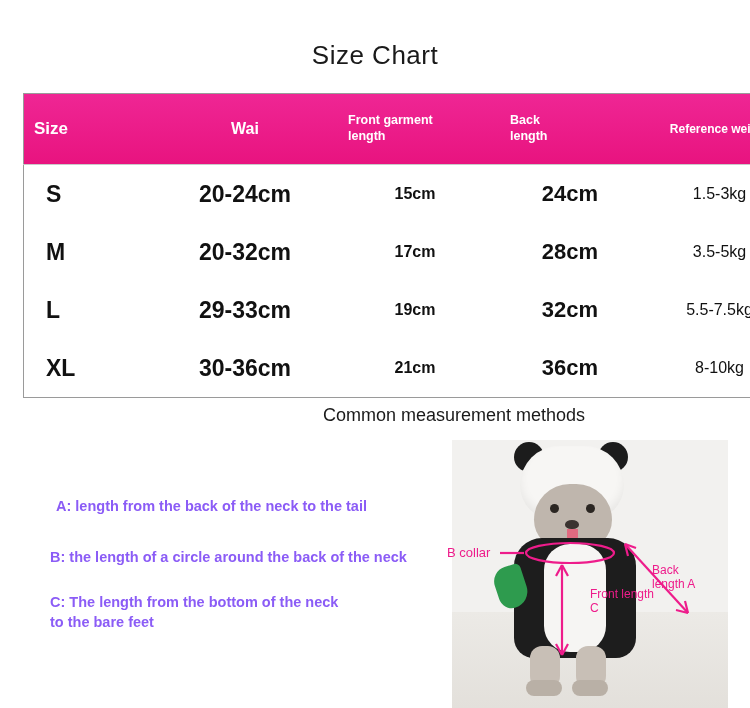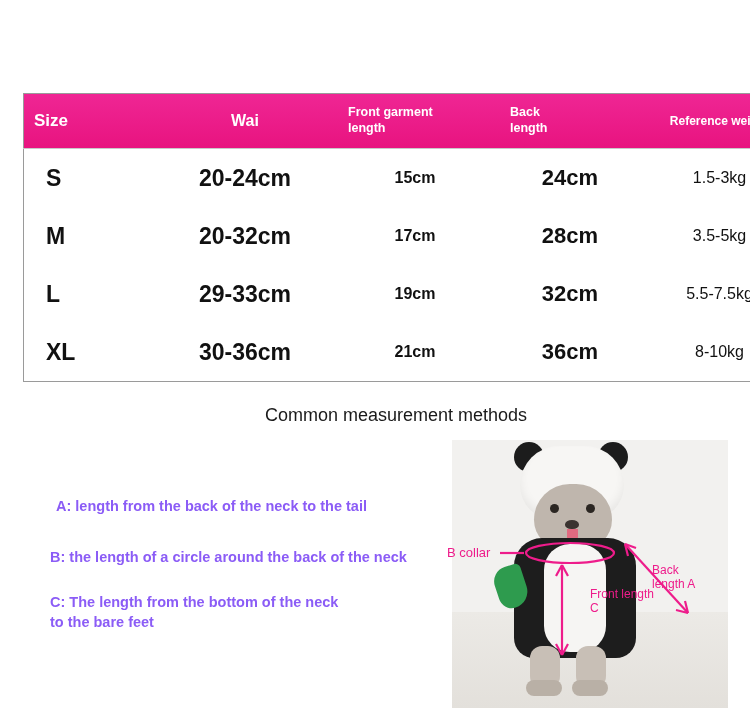--- a/index.html
+++ b/index.html
@@ -49,21 +49,21 @@
     background: #ec1d8e;
     background: linear-gradient(180deg, #ef2694 0%, #e8137f 100%);
   }
   .size-table thead th {
     height: 54px;
     font-size: 16px;
     font-weight: bold;
     color: #ffffff;
     text-align: center;
     vertical-align: middle;
-    padding: 0 4px;
+    padding: 8px 4px;
     border: none;
   }
   .size-table thead th.small {
     font-size: 12.5px;
     font-weight: bold;
     text-align: left;
     padding-left: 14px;
     line-height: 1.25;
   }
   .size-table thead th.col-size {
@@ -283,20 +283,21 @@
     width: 750px;
     height: 708px;
     pointer-events: none;
   }
 </style>
 </head>
 <body>
 
 <div class="page">
 
+  <div class="chart-title">Size Chart</div>
 
   <table class="size-table">
     <thead>
       <tr>
         <th class="col-size" style="width:118px;">Size</th>
         <th style="width:170px;">Wai</th>
         <th class="small" style="width: 144px; white-space: pre-line;">Front garment
 length</th>
         <th class="small" style="width: 130px; white-space: pre-line;">Back
 length</th>
@@ -328,21 +329,21 @@
       <tr>
         <td class="c-size">XL</td>
         <td class="c-wai">30-36cm</td>
         <td class="c-front">21cm</td>
         <td class="c-back">36cm</td>
         <td class="c-ref">8-10kg</td>
       </tr>
     </tbody>
   </table>
 
-  <div class="method-title" style="white-space: pre-line;">Common measurement methods</div>
+  <div class="method-title" style="white-space: pre-line; text-align: right;">Common measurement methods</div>
 
   <div class="desc desc-a">A: length from the back of the neck to the tail</div>
   <div class="desc desc-b">B: the length of a circle around the back of the neck</div>
   <div class="desc desc-c" style="white-space: pre-line;">C: The length from the bottom of the neck
 to the bare feet</div>
 
   <div class="photo">
     <div class="photo-bg"></div>
     <div class="photo-floor"></div>
 

